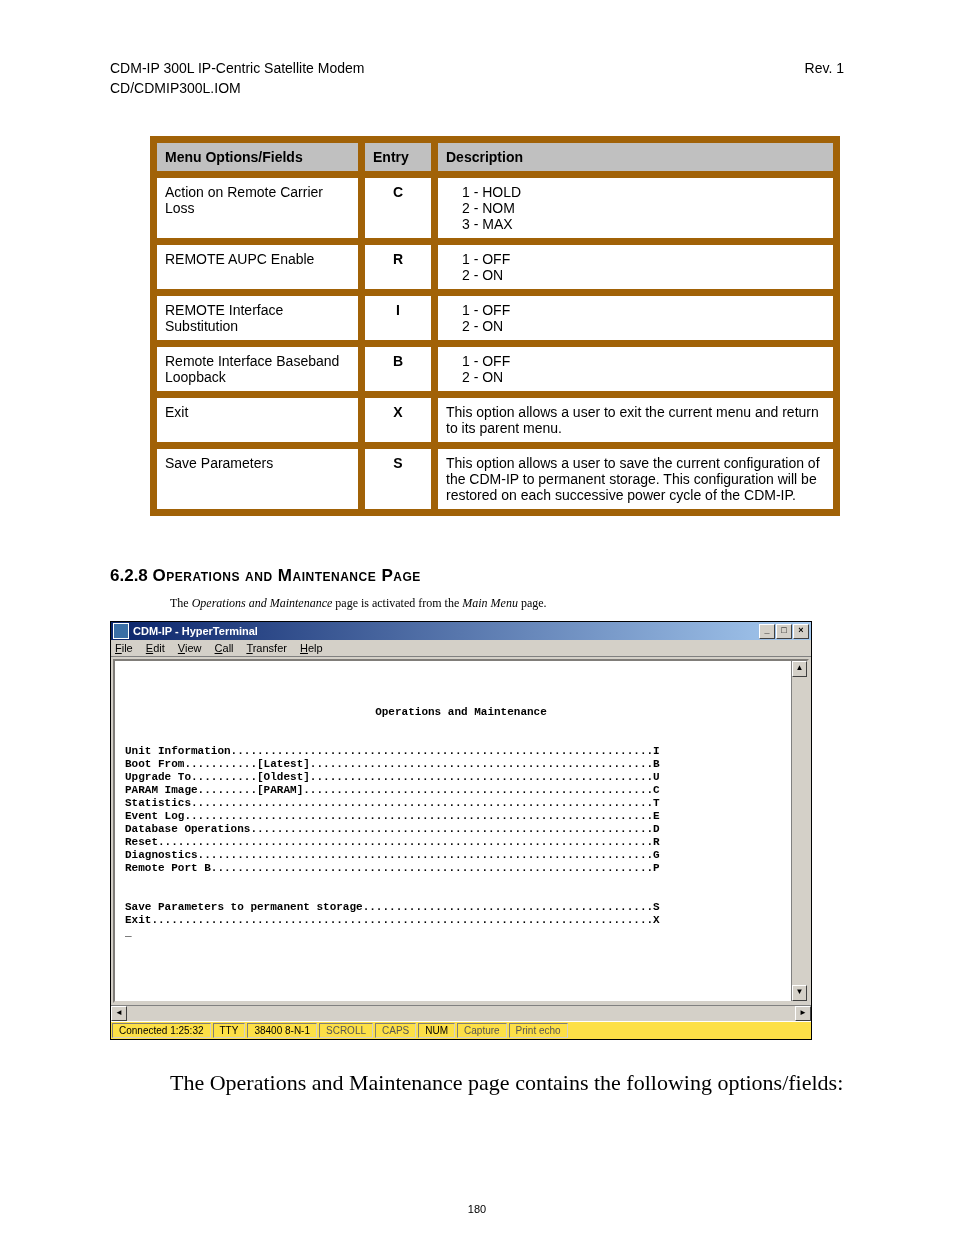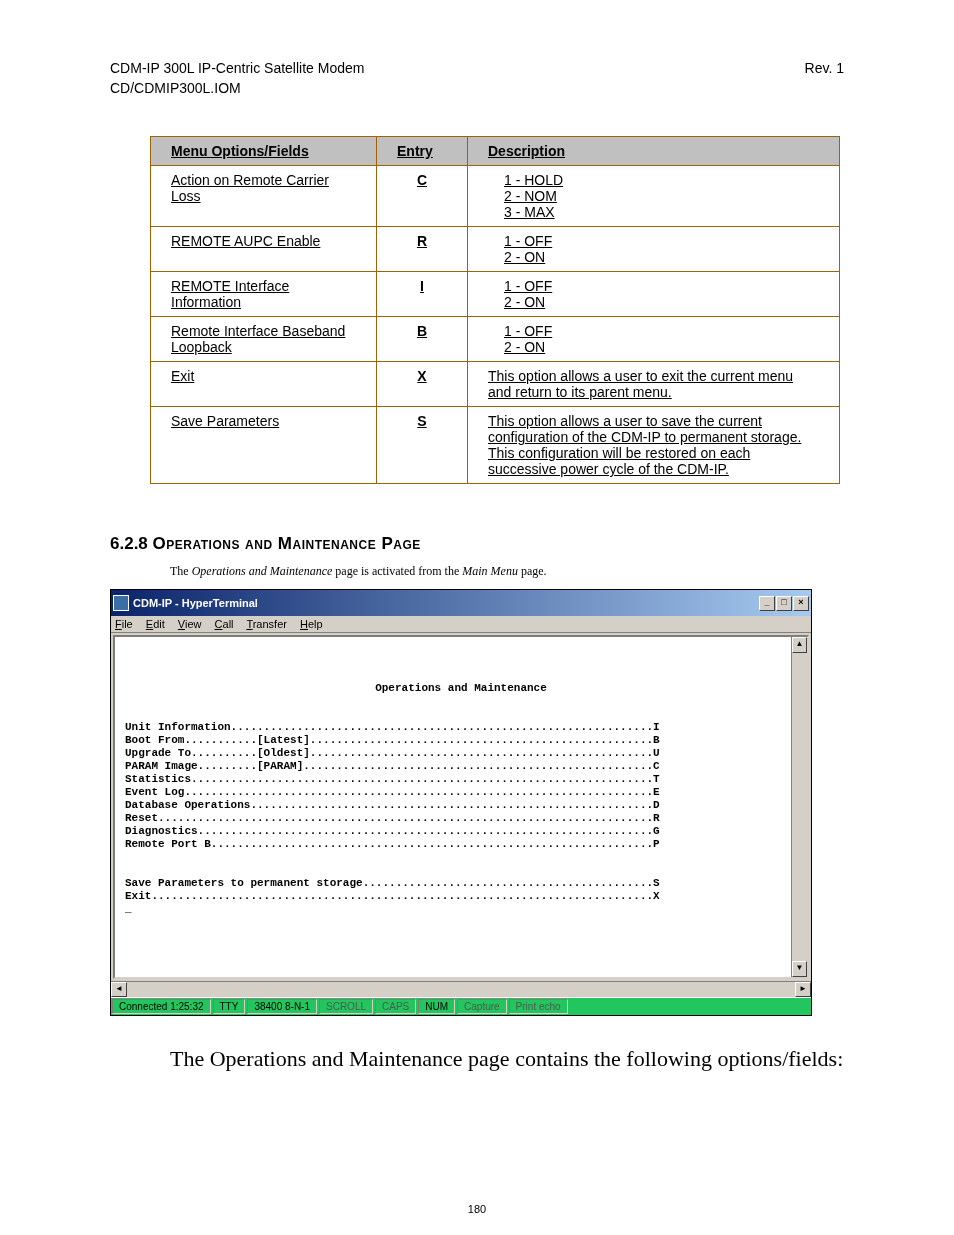--- a/index.html
+++ b/index.html
@@ -28,25 +28,24 @@
     font-size: 14px;
     margin-bottom: 40px;
   }
   table.menu-table {
     width: 690px;
     margin-left: 40px;
     border-collapse: collapse;
     font-size: 14px;
   }
   table.menu-table th, table.menu-table td {
-    border: 1px solid #a16207;
-    padding: 6px 20px;
+    border: 7px solid #a16207;
+    padding: 6px 8px;
     text-align: left;
     vertical-align: top;
-    text-decoration: underline;
   }
   table.menu-table th {
     background: #c0c0c0;
     font-weight: bold;
   }
   table.menu-table td.entry { text-align:center; font-weight:bold; width:50px;}
   table.menu-table td.option { width:185px; }
   table.menu-table td.desc {  }
   .desc-line { margin-left:16px; }
   .section-heading {
@@ -84,21 +83,21 @@
     width: 700px;
     margin-left: 0px;
     border: 1px solid #000;
     font-family: Tahoma, sans-serif;
     font-size: 11px;
     background:#d4d0c8;
   }
   .ht-titlebar {
     display:flex;
     align-items:center;
-    height:26px;
+    height:18px;
     background: linear-gradient(to right,#0a246a,#a6caf0);
     color:#fff;
     font-weight:bold;
     padding:0 2px;
     justify-content:center;
   }
   .ht-titlebar .icon { width:14px;height:14px;background:#3a6ea5;border:1px solid #fff;margin-right:4px;display:inline-block;}
   .ht-titlebar .title-text { flex:1; }
   .ht-titlebar .winbtns { display:flex; gap:1px;}
   .winbtn { width:14px;height:13px;background:#d4d0c8;border:1px solid #fff;border-right-color:#404040;border-bottom-color:#404040;font-size:9px;text-align:center;line-height:11px;color:#000;}
@@ -107,21 +106,21 @@
   .ht-menubar span u { text-decoration:underline;}
   .ht-body { position:relative; background:#fff; border:2px inset #d4d0c8; margin:2px; height:340px; overflow:hidden;}
   .ht-inner { padding:6px 10px; font-family:'Courier New',monospace; font-size:11px; white-space:pre; font-weight:bold; line-height:13px;}
   .ht-inner .center { text-align:center; font-weight:bold; display:block;}
   .ht-scroll-v { position:absolute; right:0; top:0; bottom:0; width:15px; background:#d4d0c8; border-left:1px solid #808080;}
   .ht-scroll-v .up, .ht-scroll-v .down { height:14px; background:#d4d0c8; border:1px solid #fff; border-right-color:#404040;border-bottom-color:#404040; font-size:8px;text-align:center;line-height:12px;}
   .ht-scroll-v .down { position:absolute; bottom:0; left:0; right:0;}
   .ht-scroll-h { height:15px; background:#d4d0c8; border-top:1px solid #808080; position:relative;}
   .ht-scroll-h .left, .ht-scroll-h .right { width:14px;height:13px;background:#d4d0c8;border:1px solid #fff;border-right-color:#404040;border-bottom-color:#404040;position:absolute;font-size:8px;text-align:center;line-height:11px;}
   .ht-scroll-h .left{left:0;} .ht-scroll-h .right{right:0;}
-  .ht-status { display:flex; font-size:10px; background:#22c55e; border-top:1px solid #fff;}
+  .ht-status { display:flex; font-size:10px; background:#fde047; border-top:1px solid #fff;}
   .ht-status div { border:1px inset #d4d0c8; padding:1px 6px; margin:1px; color:#555;}
   .ht-status div.active { color:#000; }
 </style>
 </head>
 <body>
 
 <div class="page">
 
   <div class="header-row">
     <span>CDM-IP 300L IP-Centric Satellite Modem</span>
@@ -151,21 +150,21 @@
       </tr>
       <tr>
         <td class="option">REMOTE AUPC Enable</td>
         <td class="entry">R</td>
         <td class="desc">
           <div class="desc-line">1 - OFF</div>
           <div class="desc-line">2 - ON</div>
         </td>
       </tr>
       <tr>
-        <td class="option">REMOTE Interface Information</td>
+        <td class="option">REMOTE Interface Substitution</td>
         <td class="entry">I</td>
         <td class="desc">
           <div class="desc-line">1 - OFF</div>
           <div class="desc-line">2 - ON</div>
         </td>
       </tr>
       <tr>
         <td class="option">Remote Interface Baseband Loopback</td>
         <td class="entry">B</td>
         <td class="desc">

